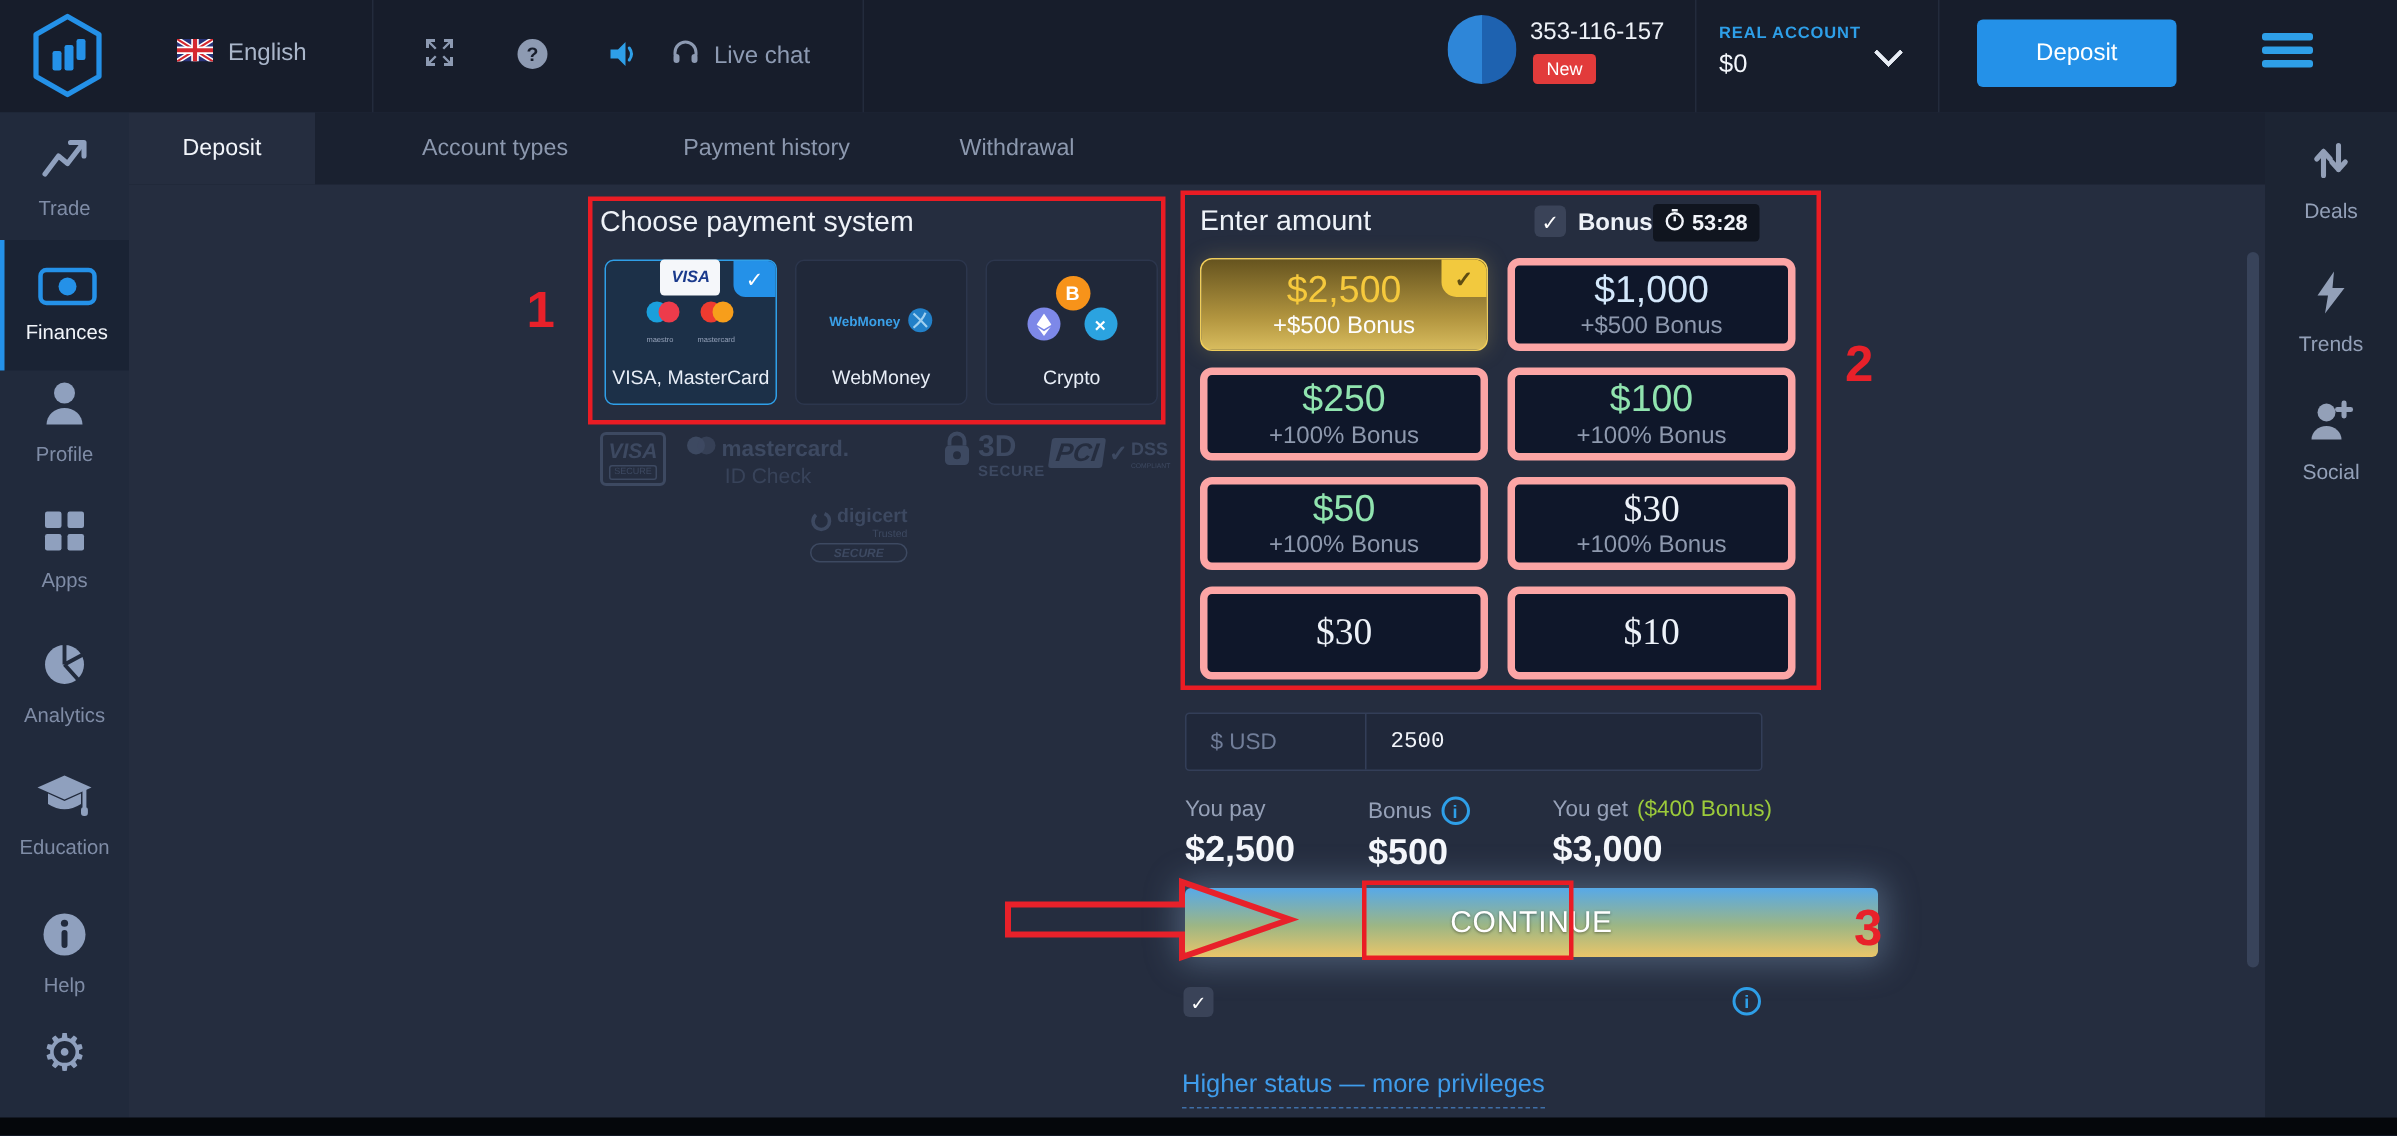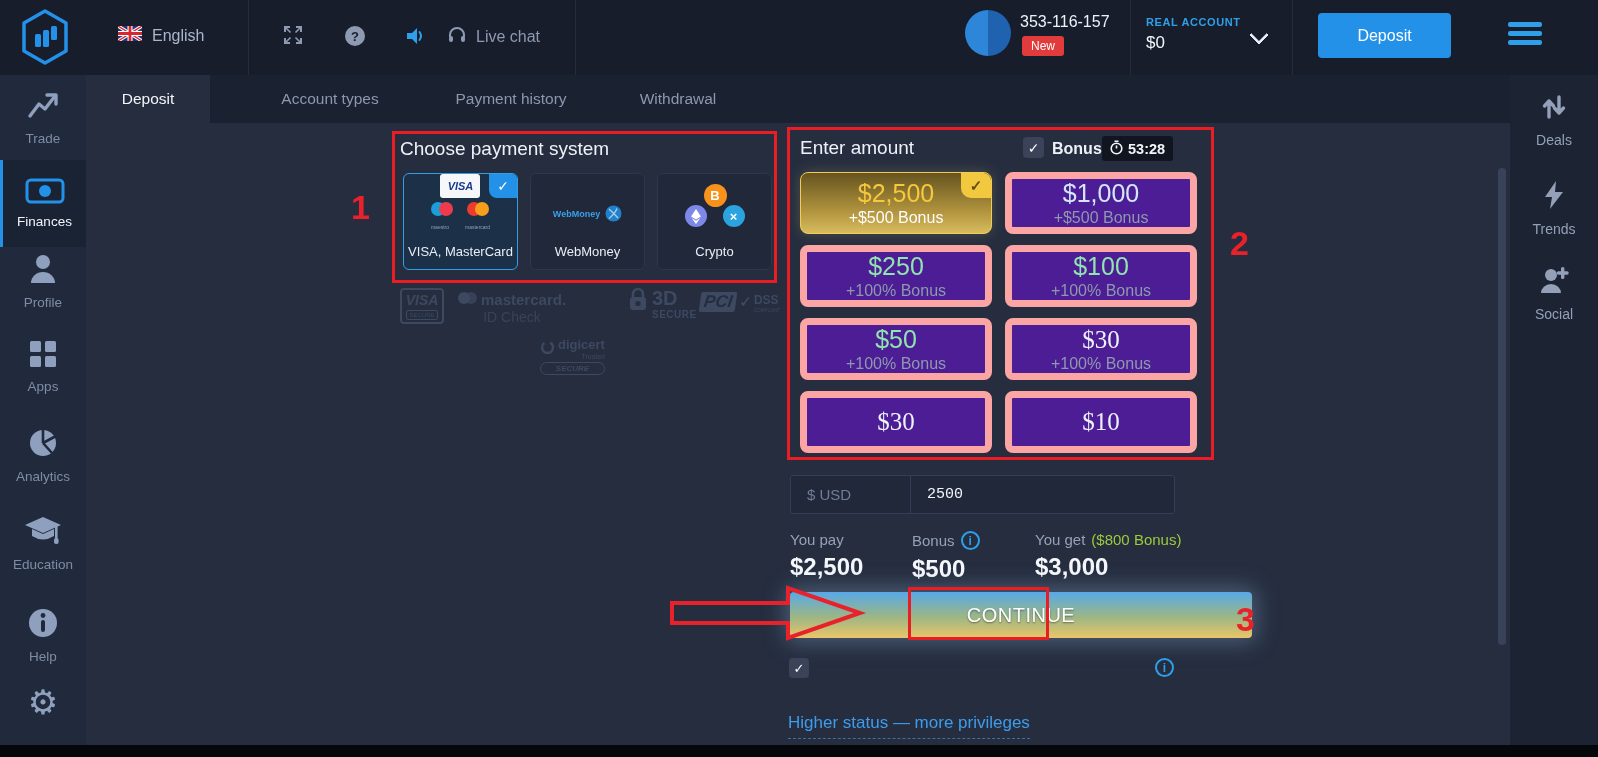--- a/index.html
+++ b/index.html
@@ -48,21 +48,21 @@
   .pay-tile { position:absolute; top:0; width:115px; height:97px; background:#202839; border:1px solid #2c364d; border-radius:6px; display:flex; flex-direction:column; align-items:center; justify-content:flex-end; padding-bottom:10px; cursor:pointer; }
   .pay-tile.sel { background:#1c3048; border:1px solid #2f9fe8; }
   .pay-tile .plabel { color:#e8eef7; font-size:13px; margin-top:8px; }
   .sel-badge { position:absolute; top:0; right:0; width:28px; height:24px; background:#2491e8; border-radius:0 5px 0 8px; color:#fff; font-size:14px; display:flex; align-items:center; justify-content:center; }
   .cc-circ { display:inline-block; width:14px; height:14px; border-radius:50%; }
   .visachip { width:40px; height:24px; background:#f5f7fa; border-radius:3px; color:#1a3a8c; font-style:italic; font-weight:bold; font-size:11px; display:flex; align-items:center; justify-content:center; }
   .trust { position:absolute; top:288px; color:#3d4961; }
 
   
   .amt-grid { position:absolute; left:800px; top:172px; width:397px; display:grid; grid-template-columns:192px 192px; column-gap:13px; row-gap:11px; }
-  .amt-tile { position:relative; height:62px; border-radius:8px; background:#4c1d95; border:7px solid #fca5a5; display:flex; flex-direction:column; align-items:center; justify-content:center; gap:1px; cursor:pointer; }
+  .amt-tile { position:relative; height:62px; border-radius:8px; background:#0f172a; border:5px solid #fca5a5; display:flex; flex-direction:column; align-items:center; justify-content:center; gap:1px; cursor:pointer; }
   .amt-tile .val { font-size:25px; }
   .amt-tile .bon { font-size:16px; color:#8e99ae; }
   .amt-gold { background:linear-gradient(180deg,#66541f 0%,#b2953f 65%,#d8bc5e 100%); border:1px solid #f0cd5a; box-shadow:0 0 14px rgba(216,188,94,.25); }
   .amt-gold .val { color:#f6c93c; }
   .amt-gold .bon { color:#fdfdfd; }
   .gold-badge { position:absolute; top:0; right:0; width:30px; height:25px; background:#f2c93e; border-radius:0 8px 0 10px; color:#5f4d12; font-size:15px; font-weight:bold; display:flex; align-items:center; justify-content:center; }
   .val-blue { color:#d4e8fb; } .val-green { color:#90e4af; } .val-white { color:#edf2f9;font-family:Liberation Serif, serif; }
 
   .chkbox { width:21px; height:21px; background:#3a4358; border-radius:4px; color:#fff; font-size:14px; display:flex; align-items:center; justify-content:center; cursor:pointer; }
   .timerbadge { position:absolute; left:1102px; top:136px; height:25px; background:#10151f; border-radius:3px; display:flex; align-items:center; gap:5px; padding:0 8px; color:#f2f5fa; font-size:14.5px; font-weight:bold; }
@@ -438,21 +438,21 @@
   <div class="abs" style="left:912px; top:531px">
     <div class="sum-lbl">
       <span>Bonus</span>
       <span class="info-i">i</span>
     </div>
     <div class="sum-val">$500</div>
   </div>
   <div class="abs" style="left:1035px; top:531px">
     <div class="sum-lbl">
       <span>You get</span>
-      <span style="color:#9ccb3b">($800 Bonus)</span>
+      <span style="color:#9ccb3b">($400 Bonus)</span>
     </div>
     <div class="sum-val">$3,000</div>
   </div>
 
   <button class="cont-btn">CONTINUE</button>
 
   <div class="abs chkbox" style="left:789px; top:658px; width:20px; height:20px; font-size:13px;">✓</div>
   <span class="abs info-i" style="left:1155px; top:658px">i</span>
 
   <div class="abs status-link" style="left:788px; top:713px">Higher status — more privileges</div>

